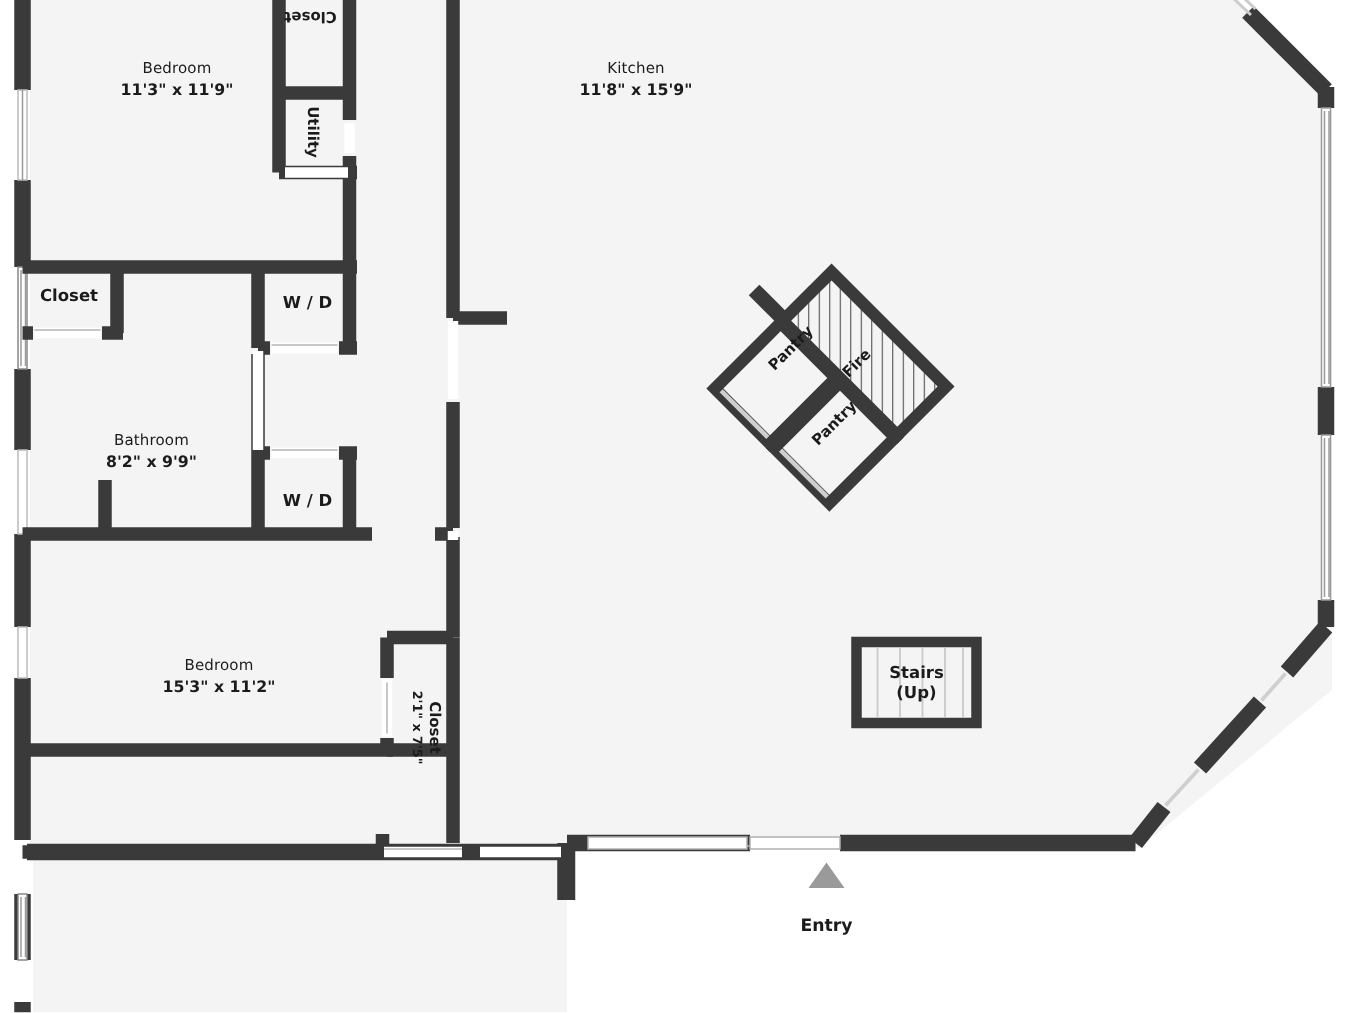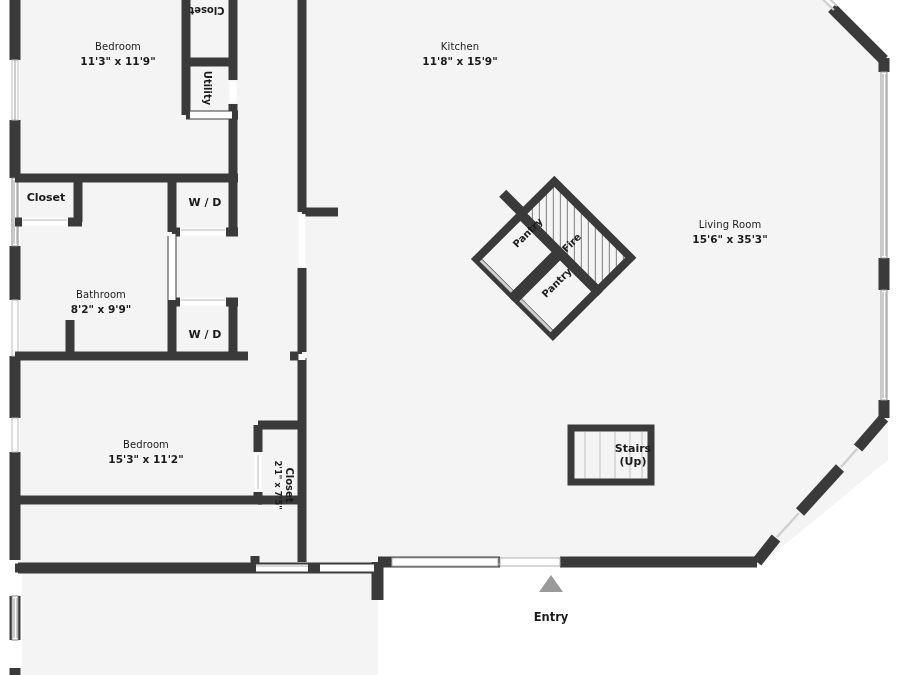--- a/index.html
+++ b/index.html
@@ -254,29 +254,25 @@
     </g>
 
     <polygon points="551,575 563,592 539,592" fill="#9a9a9a"></polygon>
   </svg>
 
   <div class="room-label" style="left:118px; top:53px; transform:translate(-50%,-50%);">
     <div class="room-name">Bedroom</div>
     <div class="room-dims">11'3" x 11'9"</div>
   </div>
 
-  <div class="room-label" style="left:424px; top:53px; transform:translate(-50%,-50%);margin-left:36px;">
+  <div class="room-label" style="left:424px; top:53px; transform:translate(-50%,-50%);">
     <div class="room-name">Kitchen</div>
     <div class="room-dims">11'8" x 15'9"</div>
   </div>
 
-  <div class="room-label" style="left:730px; top:231px; transform:translate(-50%,-50%);">
-    <div class="room-name">Living Room</div>
-    <div class="room-dims">15'6" x 35'3"</div>
-  </div>
 
 
   <div class="room-label" style="left:101px; top:265px; transform:translate(-50%,-50%);margin-top:36px;">
     <div class="room-name">Bathroom</div>
     <div class="room-dims">8'2" x 9'9"</div>
   </div>
 
   <div class="room-label" style="left:146px; top:451px; transform:translate(-50%,-50%);">
     <div class="room-name">Bedroom</div>
     <div class="room-dims">15'3" x 11'2"</div>
@@ -312,21 +308,21 @@
   </div>
 
   <div class="room-label" style="left:557px; top:283px; transform:translate(-50%,-50%) rotate(-45deg);">
     <div class="tiny-name">Pantry</div>
   </div>
 
   <div class="room-label" style="left:572px; top:243px; transform:translate(-50%,-50%) rotate(-45deg);">
     <div class="tiny-name">Fire</div>
   </div>
 
-  <div class="room-label" style="left:611px; top:455px; transform:translate(-50%,-50%);margin-left:22px;">
+  <div class="room-label" style="left:611px; top:455px; transform:translate(-50%,-50%);">
     <div class="small-name">Stairs</div>
     <div class="small-name">(Up)</div>
   </div>
 
   <div class="room-label" style="left:551px; top:611px; transform:translate(-50%,-50%);">
     <div class="entry-label">Entry</div>
   </div>
 
 </div>
 

